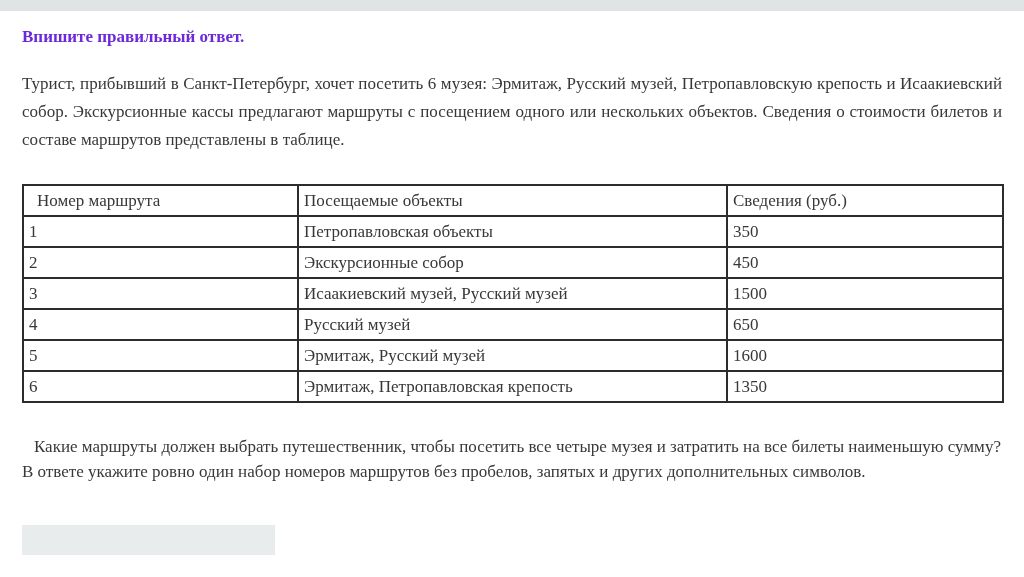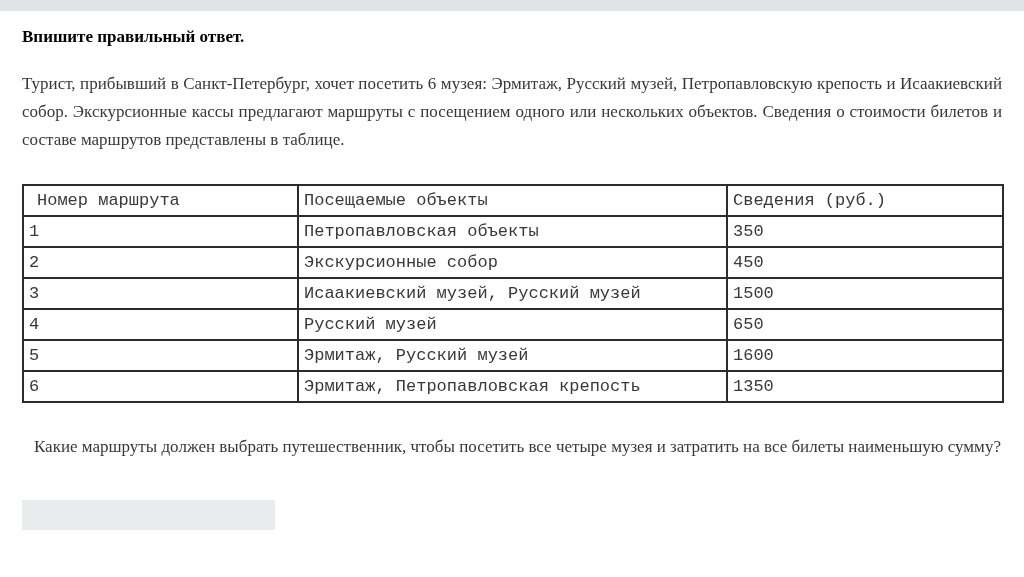--- a/index.html
+++ b/index.html
@@ -15,35 +15,34 @@
     height: 11px;
     background: #e1e4e5;
   }
   .content {
     padding: 0 22px;
   }
   h1.page-title {
     margin: 16px 0 0 0;
     font-size: 17px;
     font-weight: bold;
-    color: #000000;
+    color: #6d28d9;
   }
   p.intro-text {
     margin: 23px 0 0 0;
     font-size: 17px;
     line-height: 28px;
     text-align: justify;
   }
   table.routes-table {
     margin-top: 30px;
     border-collapse: collapse;
     table-layout: fixed;
     width: 980px;
     font-size: 17px;
-    font-family: Liberation Mono, monospace;
   }
   table.routes-table th,
   table.routes-table td {
     border: 2px solid #2c2c2c;
     font-weight: normal;
     text-align: left;
     vertical-align: middle;
     padding: 2px 5px;
     height: 31px;
     overflow: hidden;
@@ -134,16 +133,17 @@
       <tr>
         <td>6</td>
         <td>Эрмитаж, Петропавловская крепость</td>
         <td>1350</td>
       </tr>
     </tbody>
   </table>
 
   <p class="question-text">Какие маршруты должен выбрать путешественник, чтобы посетить все четыре музея и затратить на все билеты наименьшую сумму?</p>
 
+  <p class="instruction-text">В ответе укажите ровно один набор номеров маршрутов без пробелов, запятых и других дополнительных символов.</p>
 
   <input class="answer-input" type="text" value="" style="">
 
 </main>
 
 </body></html>

